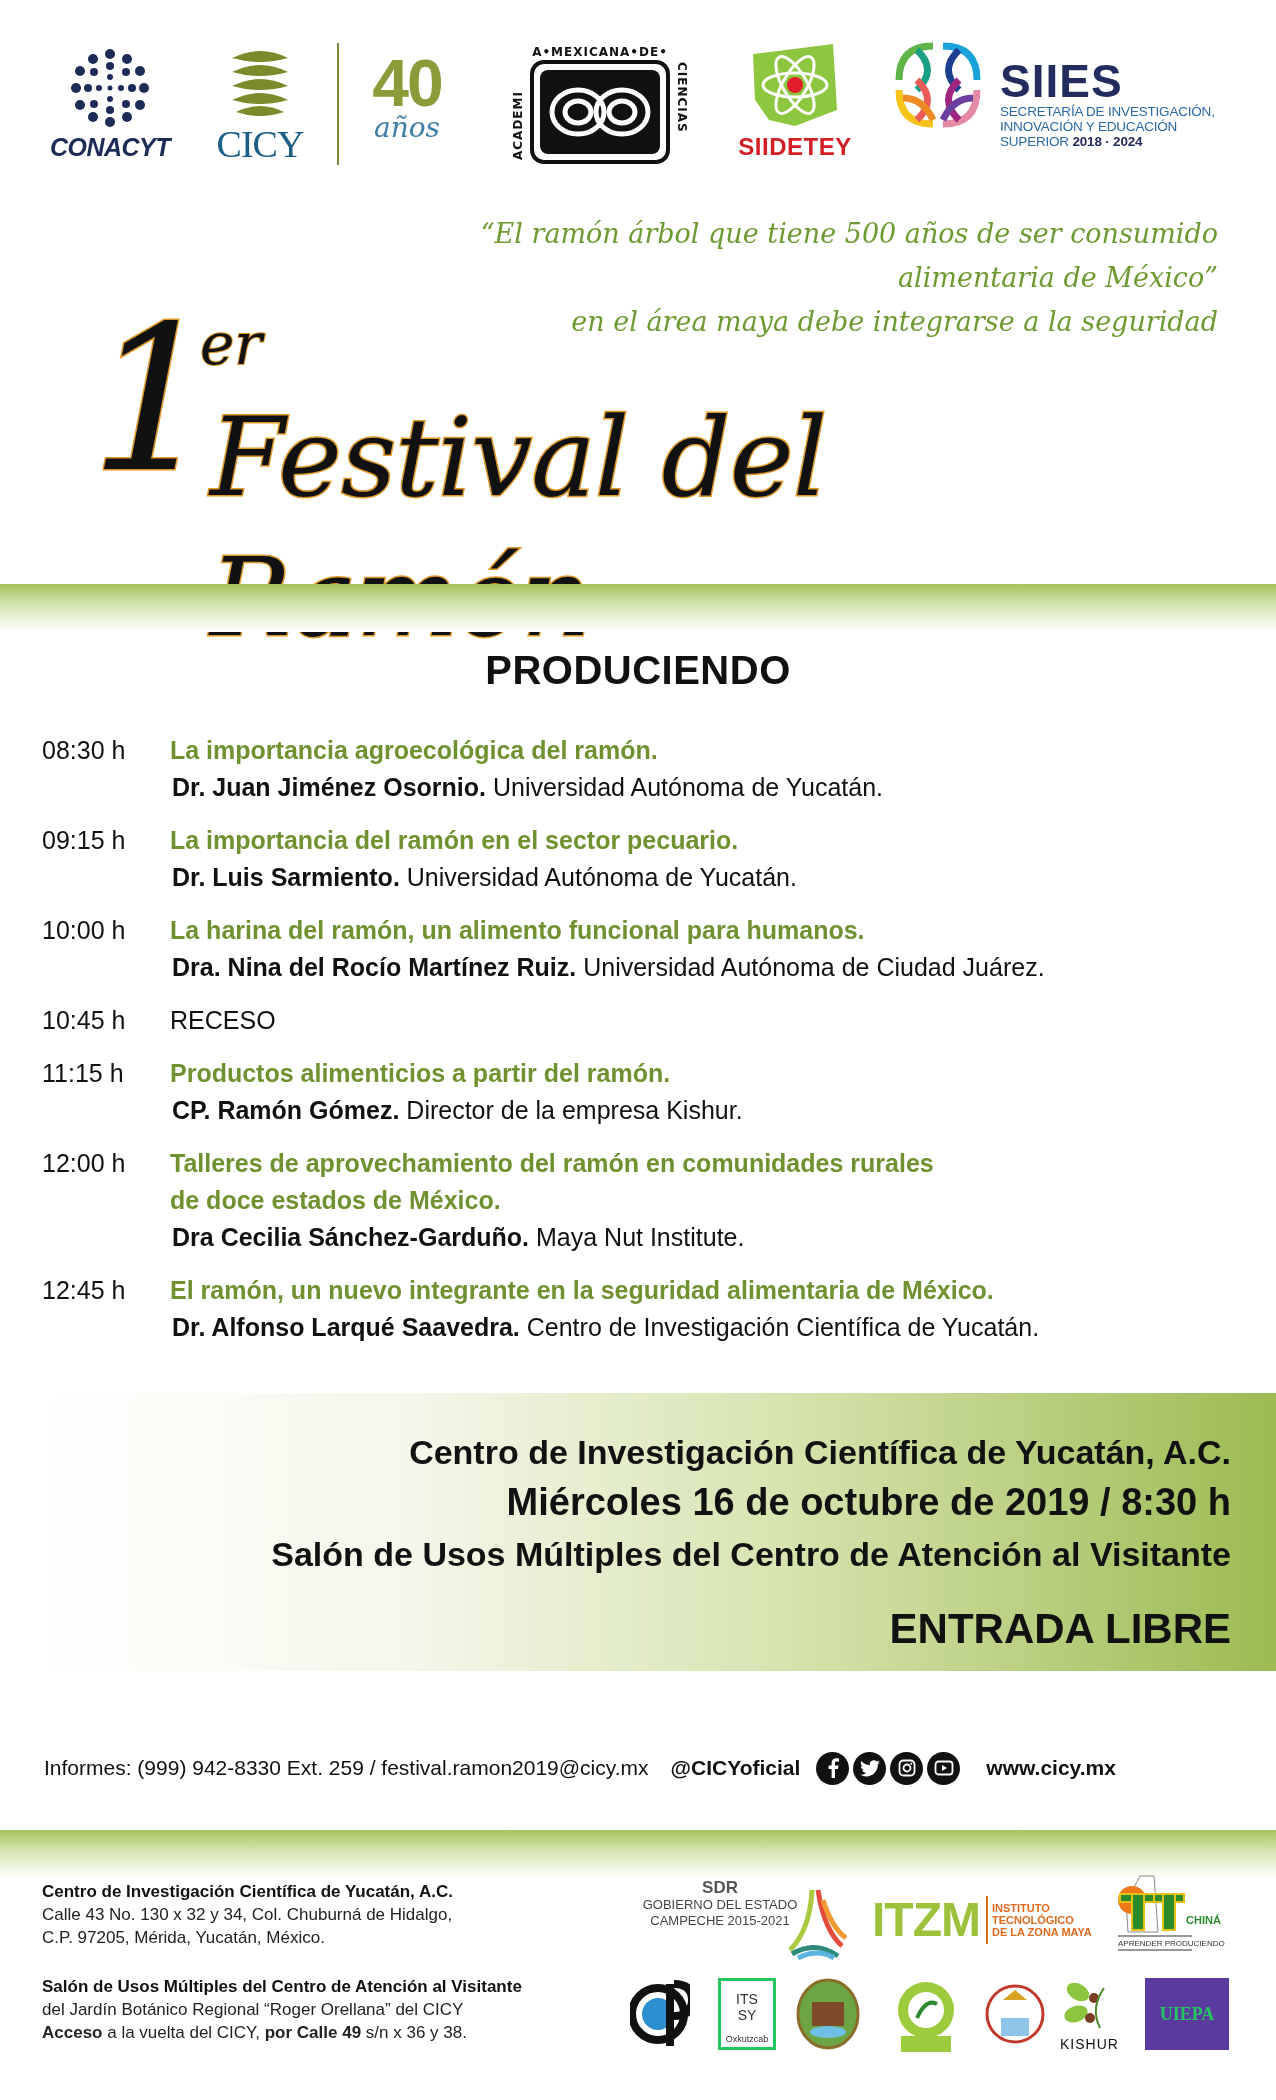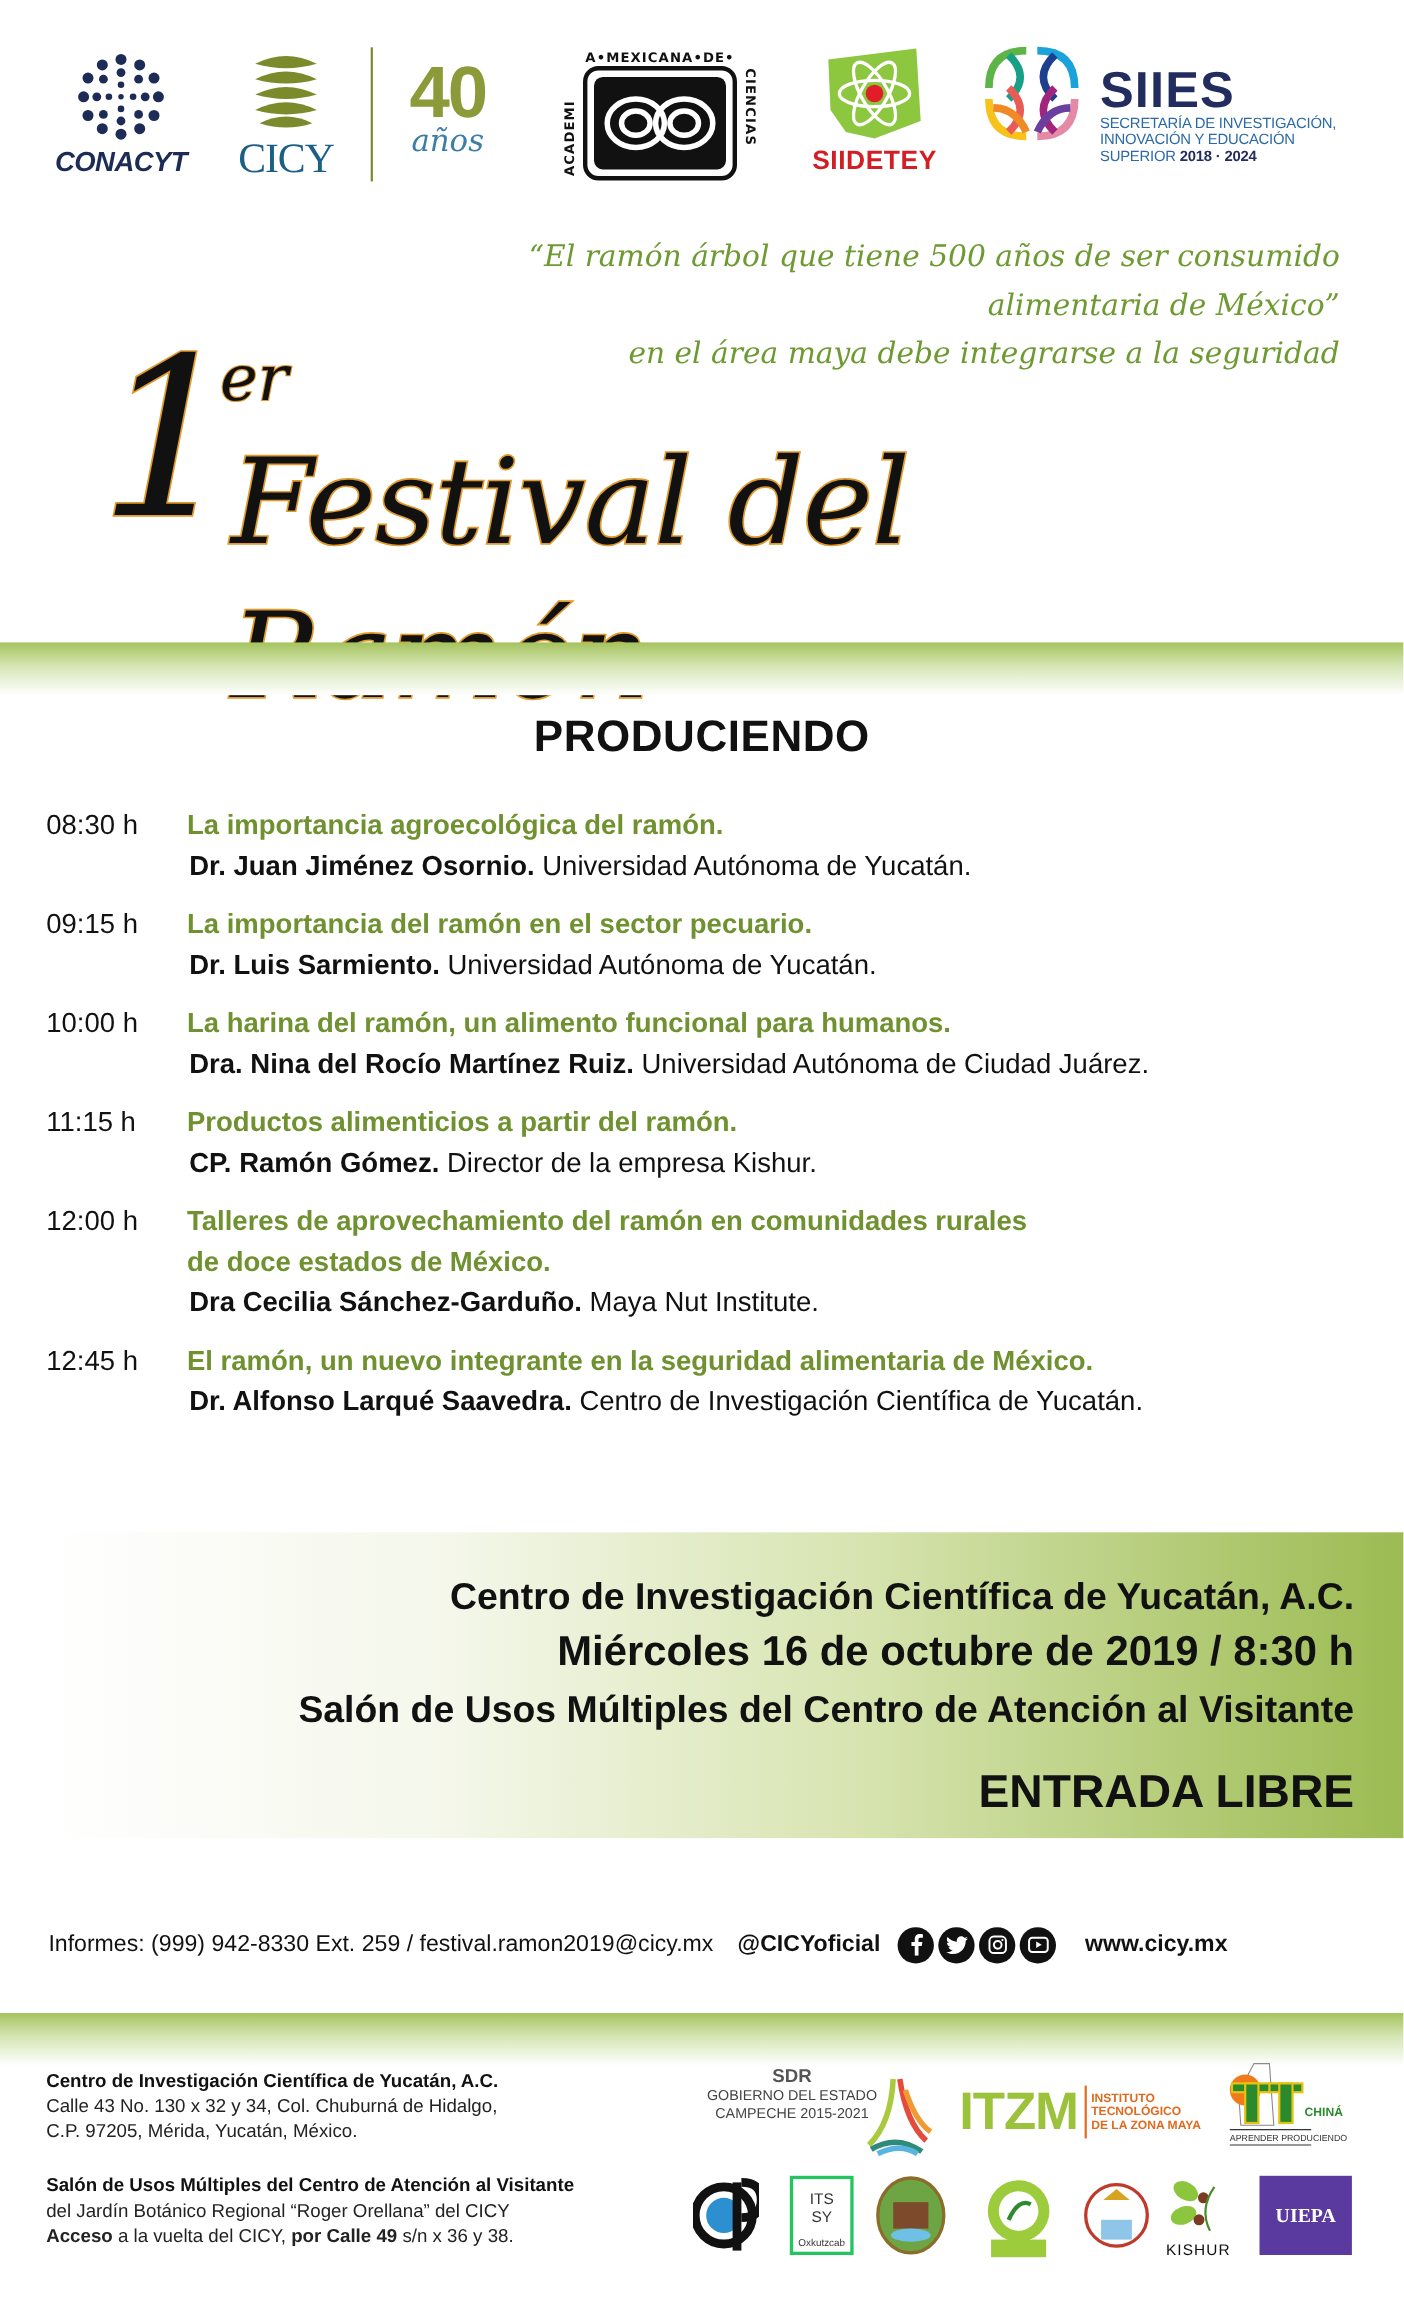--- a/index.html
+++ b/index.html
@@ -228,20 +228,26 @@
     </div>
   </div>
   <div class="item">
     <div class="time">10:00 h</div>
     <div class="body">
       <div class="talk">La harina del ramón, un alimento funcional para humanos.</div>
       <div class="speaker"><b>Dra. Nina del Rocío Martínez Ruiz.</b> <span>Universidad Autónoma de Ciudad Juárez.</span></div>
     </div>
   </div>
   <div class="item">
+    <div class="time">10:45 h</div>
+    <div class="body">
+      <div class="talk recess">RECESO</div>
+    </div>
+  </div>
+  <div class="item">
     <div class="time">11:15 h</div>
     <div class="body">
       <div class="talk">Productos alimenticios a partir del ramón.</div>
       <div class="speaker"><b>CP. Ramón Gómez.</b> <span>Director de la empresa Kishur.</span></div>
     </div>
   </div>
   <div class="item">
     <div class="time">12:00 h</div>
     <div class="body">
       <div class="talk">Talleres de aprovechamiento del ramón en comunidades rurales</div>
@@ -388,14 +394,14 @@
   <svg width="60" height="54" viewBox="0 0 60 54">
       <ellipse cx="18" cy="14" rx="12" ry="8" fill="#8cc63f" transform="rotate(30 18 14)"></ellipse>
       <ellipse cx="16" cy="36" rx="12" ry="8" fill="#8cc63f" transform="rotate(-20 16 36)"></ellipse>
       <circle cx="34" cy="20" r="5" fill="#7a3b22"></circle>
       <circle cx="30" cy="40" r="5" fill="#7a3b22"></circle>
       <path d="M40 50 Q30 30 44 10" fill="none" stroke="#4a8a2a" stroke-width="2"></path>
     </svg>
   <div style="font-size:14px;letter-spacing:1px;color:#111;">KISHUR</div>
 </div>
 <div class="sponsor row2" style="left:1145px;">
-  <div style="width:84px;height:72px;background:#5b3aa0;display:flex;align-items:center;justify-content:center;color:#ffffff;font-family:'Liberation Serif',serif;font-size:18px;font-weight:bold;">UIEPA</div>
+  <div style="width:84px;height:72px;background:#5b3aa0;display:flex;align-items:center;justify-content:center;color:#22c55e;font-family:'Liberation Serif',serif;font-size:18px;font-weight:bold;">UIEPA</div>
 </div>
 
 </body></html>

